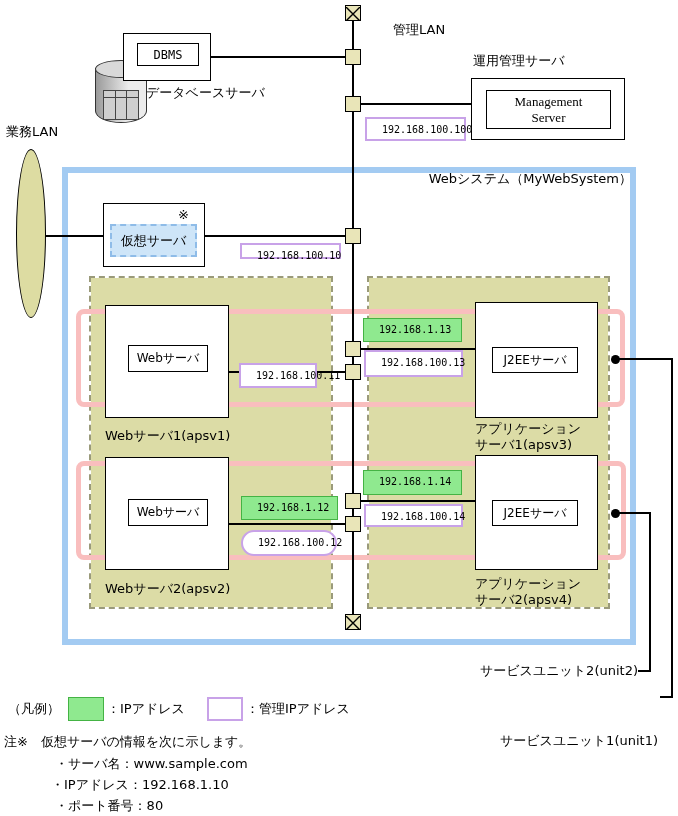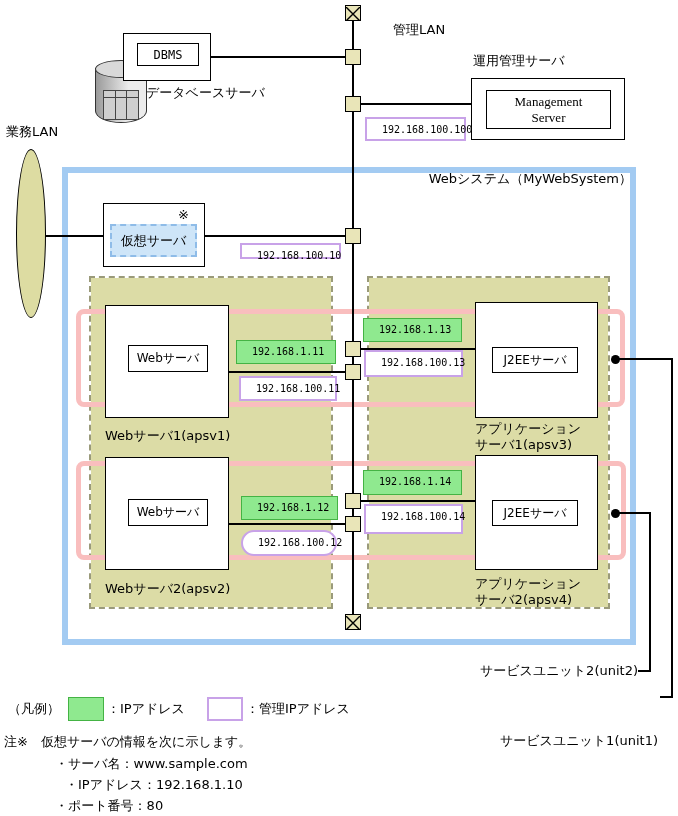--- a/index.html
+++ b/index.html
@@ -66,22 +66,21 @@
   <div class="ipbox ip-mgmt mono z5" style="left:365px;top:117px;width:101px;height:24px;">192.168.100.100</div>
 
   <div class="wbox z5" style="left:103px;top:203px;width:102px;height:64px;"></div>
   <div class="abs jp z5" style="left:178px;top:207px;">※</div>
   <div class="inbox z5" style="left:110px;top:224px;width:87px;height:33px;background:#CEE5F8;border:2px dashed #8FBCE8;font-size:13px;">仮想サーバ</div>
   <div class="ipbox ip-mgmt mono z5" style="left:240px;top:243px;width:101px;height:16px;">192.168.100.10</div>
 
   <div class="wbox z5" style="left:105px;top:305px;width:124px;height:113px;"></div>
   <div class="inbox z5" style="left:128px;top:345px;width:80px;height:27px;">Webサーバ</div>
   <div class="abs jp z5" style="left:105px;top:428px;">Webサーバ1(apsv1)</div>
-  <div class="ipbox ip-green mono z5" style="left:236px;top:340px;width:100px;height:24px;">192.168.1.11</div>
-  <div class="ipbox ip-mgmt mono z5" style="left:239px;top:376px;width:98px;height:25px;">192.168.100.11</div>
+  <div class="ipbox ip-mgmt mono z5" style="left:239px;top:363px;width:78px;height:25px;">192.168.100.11</div>
 
   <div class="wbox z5" style="left:475px;top:302px;width:123px;height:116px;"></div>
   <div class="inbox z5" style="left:492px;top:347px;width:86px;height:26px;">J2EEサーバ</div>
   <div class="abs jp z5" style="left:475px;top:421px;">
     <span>アプリケーション</span><br>
     <span>サーバ1(apsv3)</span>
   </div>
   <div class="ipbox ip-green mono z5" style="left:363px;top:318px;width:99px;height:24px;">192.168.1.13</div>
   <div class="ipbox ip-mgmt mono z5" style="left:364px;top:350px;width:99px;height:27px;">192.168.100.13</div>
 
@@ -91,21 +90,21 @@
   <div class="ipbox ip-green mono z5" style="left:241px;top:496px;width:97px;height:24px;">192.168.1.12</div>
   <div class="ipbox ip-mgmt mono z5" style="left:241px;top:530px;width:96px;height:26px;border-radius:13px;">192.168.100.12</div>
 
   <div class="wbox z5" style="left:475px;top:455px;width:123px;height:115px;"></div>
   <div class="inbox z5" style="left:492px;top:500px;width:86px;height:26px;">J2EEサーバ</div>
   <div class="abs jp z5" style="left:475px;top:576px;">
     <span>アプリケーション</span><br>
     <span>サーバ2(apsv4)</span>
   </div>
   <div class="ipbox ip-green mono z5" style="left:363px;top:470px;width:99px;height:25px;">192.168.1.14</div>
-  <div class="ipbox ip-mgmt mono z5" style="left:364px;top:504px;width:99px;height:30px;">192.168.100.14</div>
+  <div class="ipbox ip-mgmt mono z5" style="left:364px;top:504px;width:99px;height:23px;">192.168.100.14</div>
 
   <div class="line z4" style="left:352px;top:21px;width:2px;height:594px;"></div>
   <div class="abs jp z5" style="left:345px;top:22px;margin-left:48px;">管理LAN</div>
 
   <div class="abs z6" style="left:345px;top:5px;width:16px;height:16px;background:#E9E5B8;border:1px solid #000;box-sizing:border-box;">
     <svg width="14" height="14" viewBox="0 0 14 14">
         <path d="M0 0 L14 14 M14 0 L0 14" stroke="#000" stroke-width="1.4"></path>
       </svg>
   </div>
   <div class="abs z6" style="left:345px;top:614px;width:16px;height:16px;background:#E9E5B8;border:1px solid #000;box-sizing:border-box;">
@@ -145,16 +144,16 @@
   <div class="abs jp z5" style="left:450px;top:689px;width:208px;text-align:right;margin-top:44px;">サービスユニット1(unit1)</div>
 
   <div class="abs jp z5" style="left:8px;top:701px;">（凡例）</div>
   <div class="abs z5" style="left:68px;top:697px;width:36px;height:24px;background:#8FE98F;border:1px solid #44B344;box-sizing:border-box;"></div>
   <div class="abs jp z5" style="left:107px;top:701px;">：IPアドレス</div>
   <div class="abs z5" style="left:207px;top:697px;width:36px;height:24px;background:#fff;border:2px solid #C8A2E8;box-sizing:border-box;"></div>
   <div class="abs jp z5" style="left:246px;top:701px;">：管理IPアドレス</div>
 
   <div class="abs jp z5" style="left:4px;top:734px;">注※　仮想サーバの情報を次に示します。</div>
   <div class="abs jp z5" style="left:55px;top:756px;">・サーバ名：www.sample.com</div>
-  <div class="abs jp z5" style="left:65px;top:777px;">・IPアドレス：192.168.1.10</div>
+  <div class="abs jp z5" style="left:51px;top:777px;">・IPアドレス：192.168.1.10</div>
   <div class="abs jp z5" style="left:55px;top:798px;">・ポート番号：80</div>
 
 </div>
 
 </body></html>

